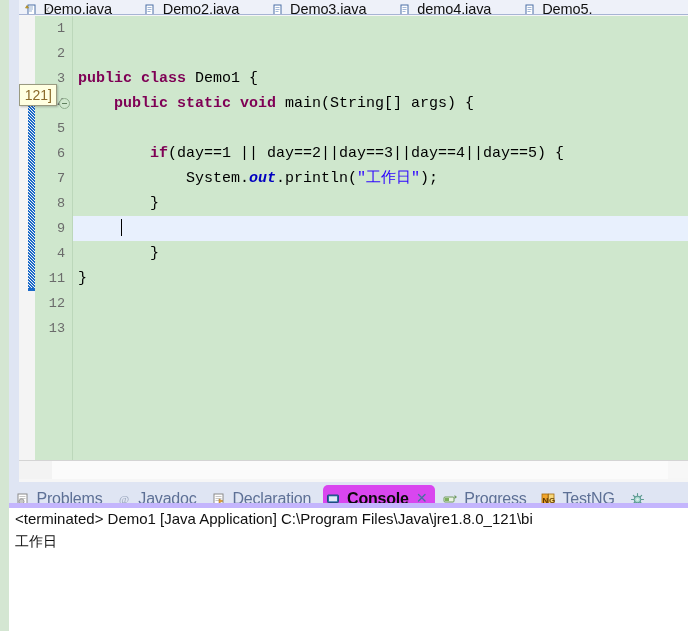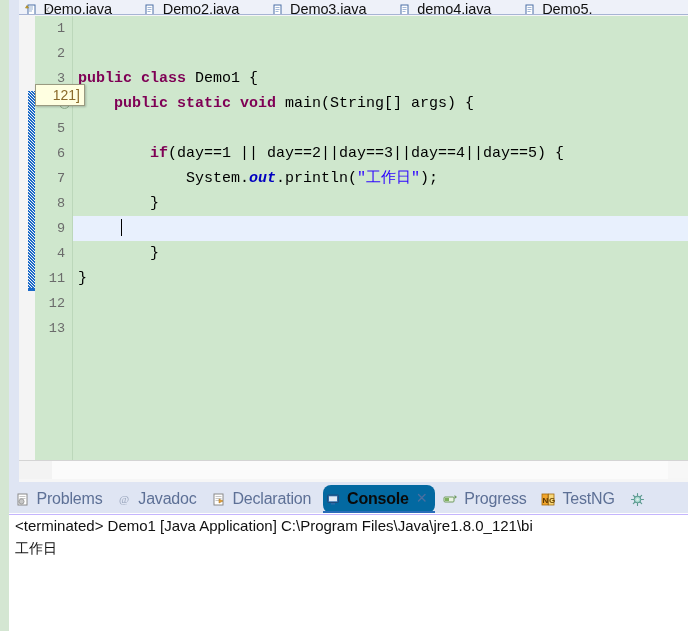--- a/index.html
+++ b/index.html
@@ -170,22 +170,22 @@
     content: "";
     position: absolute;
     left: 2px; top: 4px;
     width: 5px; height: 1px;
     background: #5f7f5d;
   }
 
   
   .tooltip-frag {
     position: absolute;
-    left: 16px; top: 68px;
-    width: 50px; height: 22px;
+    left: 0px; top: 68px;
+    width: 38px; height: 22px;
     background: #ffffe1;
     border: 1px solid #9a9a80;
     box-shadow: 1px 1px 2px rgba(0,0,0,0.22);
     font-family: "Liberation Sans", sans-serif;
     font-size: 14px;
     color: #8a6a2a;
     line-height: 20px;
     text-align: right;
     padding-right: 4px;
     overflow: hidden;
@@ -243,24 +243,23 @@
   }
   .vtab {
     display: inline-block;
     height: 28px;
     line-height: 28px;
     padding: 0 7px 0 3px;
     vertical-align: top;
     position: relative;
   }
   .vtab.active {
-    background: #0369a1;
+    background: #d946ef;
     border-top-left-radius: 5px;
     border-top-right-radius: 5px;
-    border-radius: 8px;
   }
   .vtab .vicon {
     display: inline-block;
     width: 15px; height: 15px;
     vertical-align: -3px;
     margin-right: 2px;
   }
   .vtab .vicon svg { display: block; }
   .vtab .vlabel {
     font-family: "Liberation Sans", sans-serif;
@@ -282,24 +281,24 @@
   .tab-underline {
     position: absolute;
     left: 0; bottom: 0;
     width: 100%; height: 2px;
     background: #2a6cb8;
   }
 
   
   .console-body {
     position: absolute;
-    left: 0; top: 32px;
+    left: 0; top: 21px;
     width: 679px; height: 118px;
     background: #ffffff;
-    border-top: 1px solid #c4b5fd;
+    border-top: 5px solid #c4b5fd;
   }
   .console-line {
     font-family: "Liberation Sans", sans-serif;
     font-size: 15px;
     color: #101010;
     white-space: pre;
     line-height: 22px;
     padding-left: 6px;
   }
   .console-line.cn-out {

